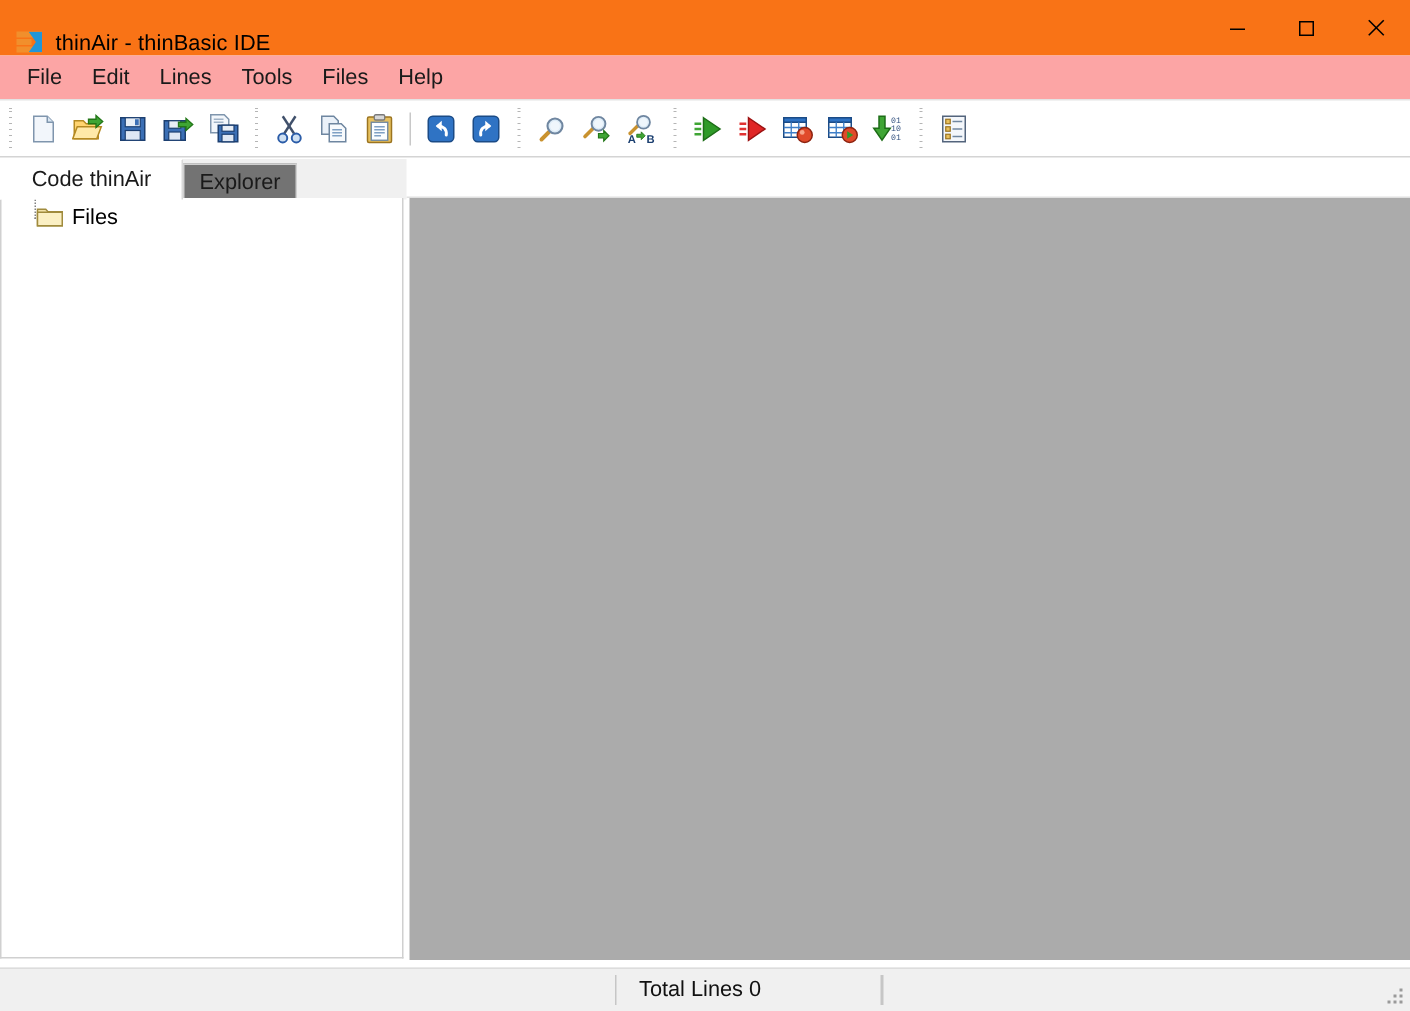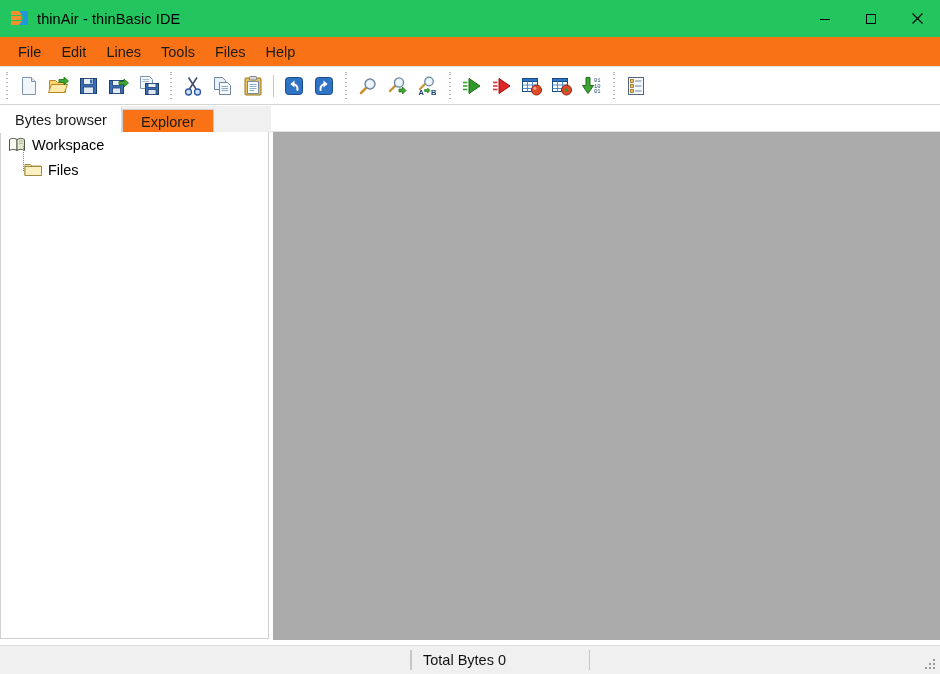--- a/index.html
+++ b/index.html
@@ -7,22 +7,22 @@
     width:940px;height:674px;overflow:hidden;
     background:#f0f0f0;
     font-family:"Liberation Sans", sans-serif;
     -webkit-font-smoothing:antialiased;
   }
   #app{position:relative;width:940px;height:674px;background:#ffffff;}
 
   
   .titlebar{
     position:absolute;left:0;top:0;width:940px;height:37px;
-    background:#22c55e;
-    display:flex;align-items:center;
+    background:#f97316;
+    display:flex;align-items:flex-end;
   }
   .app-icon{
     width:17px;height:17px;margin-left:11px;margin-right:9px;
     position:relative;flex:none;
   }
   .app-icon .blk{position:absolute;}
   .app-icon .b1{left:0;top:1px;width:17px;height:4px;background:#f18f2c;}
   .app-icon .b2{left:0;top:6px;width:10px;height:4px;background:#f18f2c;}
   .app-icon .b3{left:0;top:11px;width:17px;height:4px;background:#f18f2c;}
   .app-icon .b4{left:8px;top:1px;width:9px;height:14px;background:#2196d8;
@@ -34,21 +34,21 @@
   .winbtns{position:absolute;right:0;top:0;height:37px;display:flex;}
   .winbtn{
     width:46px;height:37px;display:flex;align-items:center;justify-content:center;
     cursor:default;
   }
   .winbtn svg{display:block;}
 
   
   .menubar{
     position:absolute;left:0;top:37px;width:940px;height:29px;
-    background:#f97316;display:flex;align-items:center;
+    background:#fca5a5;display:flex;align-items:center;
     padding-left:8px;box-sizing:border-box;
   }
   .menuitem{
     font-size:14.5px;color:#1a1a1a;padding:4px 10px;white-space:nowrap;cursor:default;
   }
 
   
   .toolbar{
     position:absolute;left:0;top:66px;width:940px;height:39px;
     background:#ffffff;
@@ -84,21 +84,21 @@
     display:flex;align-items:center;justify-content:center;
     box-sizing:border-box;cursor:default;white-space:nowrap;
   }
   .tab.active{
     left:0;width:122px;background:#ffffff;
     border-left:1px solid #ffffff;border-top:1px solid #ffffff;
     border-right:1px solid #d9d9d9;
     z-index:2;
   }
   .tab.inactive{
-    left:122px;width:92px;top:3px;height:24px;background:#f97316;
+    left:122px;width:76px;top:3px;height:24px;background:#737373;
     border:1px solid #d0d0d0;border-bottom:none;
     color:#1a1a1a;
   }
   .treepane{
     position:absolute;left:0;top:26px;width:269px;height:507px;
     background:#ffffff;border:1px solid #d0d0d0;border-top:none;
     box-sizing:border-box;overflow:hidden;
   }
   .treerow{
     display:flex;align-items:center;height:25px;cursor:default;
@@ -395,62 +395,51 @@
       </div>
     </div>
   </div>
 
   <div class="mdi-topstrip"></div>
 
   <div class="leftdock">
 
     <div class="tabstrip">
       <div class="tab active">
-        <span>Bytes browser</span>
+        <span>Code thinAir</span>
       </div>
       <div class="tab inactive">
         <span>Explorer</span>
       </div>
     </div>
 
     <div class="treepane">
 
-      <div class="treerow root">
-        <span class="ticon">
-          <svg width="19" height="17" viewBox="0 0 19 17">
-            <path d="M1.5 3.5c2.5-1.5 5-1.5 7.5 0v11c-2.5-1.5-5-1.5-7.5 0z" fill="#fbfbf0" stroke="#4f5a4a" stroke-width="1"></path>
-            <path d="M9 3.5c2.5-1.5 5-1.5 7.5 0v11c-2.5-1.5-5-1.5-7.5 0z" fill="#e8e8d0" stroke="#4f5a4a" stroke-width="1"></path>
-            <path d="M11 5.5c1.5-0.8 3-0.8 4.5 0" fill="none" stroke="#9aa38c" stroke-width="0.8"></path>
-            <path d="M11 8c1.5-0.8 3-0.8 4.5 0" fill="none" stroke="#9aa38c" stroke-width="0.8"></path>
-          </svg>
-        </span>
-        <span class="tlabel">Workspace</span>
-      </div>
 
       <div class="treerow child">
         <span class="elbow"></span>
         <span class="ticon">
           <svg width="19" height="16" viewBox="0 0 19 16">
             <path d="M1 3.5h5.5l1.5 1.6h9.5v9.4h-16.5z" fill="#f2e2a8" stroke="#a08b3d" stroke-width="1"></path>
             <path d="M1 5.5h16.5v9h-16.5z" fill="#fbf0c4" stroke="#a08b3d" stroke-width="1"></path>
           </svg>
         </span>
         <span class="tlabel">Files</span>
       </div>
 
     </div>
   </div>
 
   <div class="mdi"></div>
 
   <div class="statusbar">
     <div class="sb-spacer"></div>
     <div class="sb-divider"></div>
+    <div class="sb-pane p1">Total Lines 0</div>
     <div class="sb-divider"></div>
-    <div class="sb-pane p2">Total Bytes 0</div>
     <div class="sb-divider"></div>
 
     <div class="grip">
       <i style="left:9px;top:1px;"></i>
       <i style="left:5px;top:5px;"></i>
         <i style="left:9px;top:5px;"></i>
       <i style="left:1px;top:9px;"></i>
         <i style="left:5px;top:9px;"></i>
         <i style="left:9px;top:9px;"></i>
     </div>

